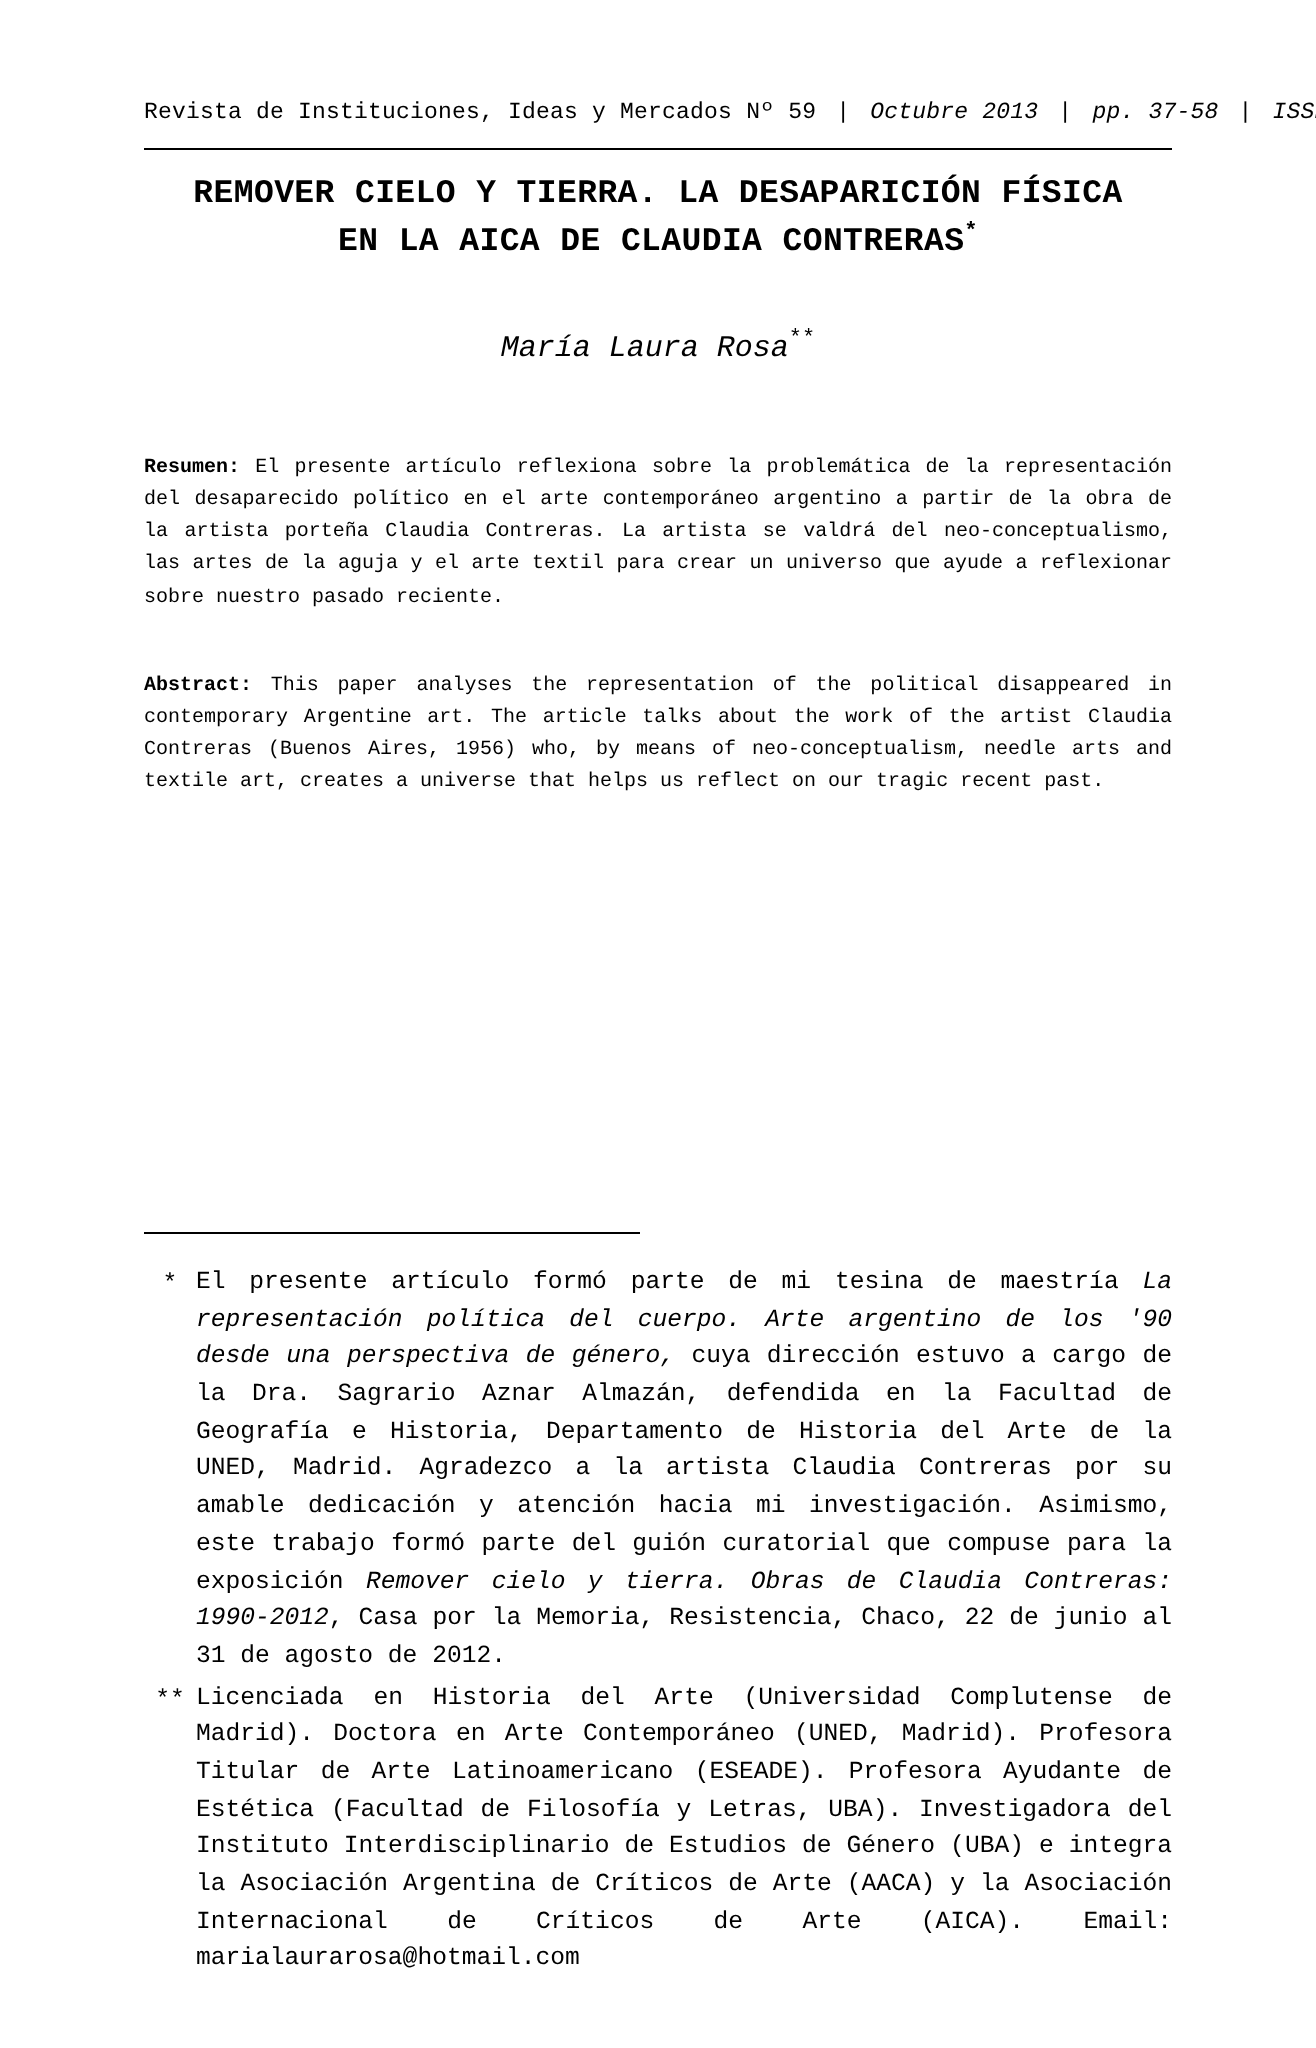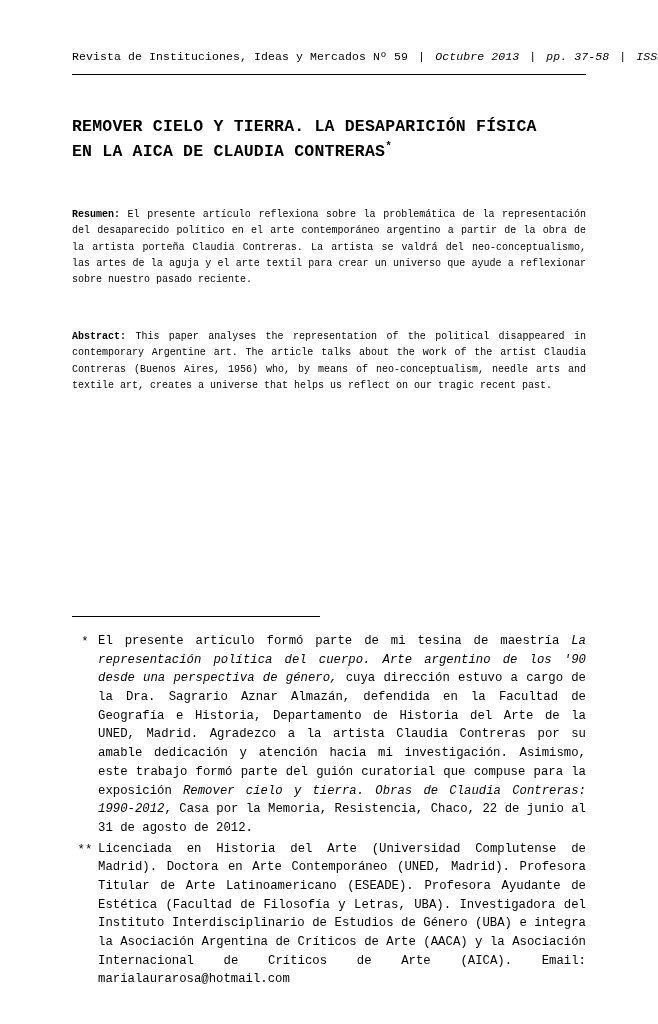--- a/index.html
+++ b/index.html
@@ -44,21 +44,22 @@
   .runhead .it { font-style: italic; }
   .runhead .sep { padding: 0 3px; }
   .rule {
     margin-top: 9px;
     border-top: 1px solid #000;
     width: 514px;
   }
 
   
   .title {
-    margin-top: 40px;
+    margin-top: 10px;
+    text-align: center;
     font-weight: bold;
     font-size: 16.5px;
     line-height: 1.45;
     letter-spacing: 0.2px;
   }
   .title .sup {
     font-size: 11px;
     vertical-align: super;
     font-weight: bold;
   }
@@ -78,21 +79,21 @@
 
   
   .abs {
     margin-top: 44px;
     font-size: 10px;
     line-height: 1.62;
     text-align: justify;
     text-justify: inter-word;
     hyphens: manual;
   }
-  .abs.second { margin-top: 41px; }
+  .abs.second { margin-top: 28px; }
   .abs .lead { font-weight: bold; }
 
   
   .fn-rule {
     position: absolute;
     left: 72px;
     top: 608px;
     width: 248px;
     border-top: 1px solid #000;
   }
@@ -141,20 +142,23 @@
     </div>
     <div class="rule"></div>
 
     <div class="title">
       <div>REMOVER CIELO Y TIERRA. LA DESAPARICIÓN FÍSICA</div>
       <div>
         <span>EN LA AICA DE CLAUDIA CONTRERAS</span><span class="sup">*</span>
       </div>
     </div>
 
+    <div class="author">
+      <span>María Laura Rosa</span><span class="sup">**</span>
+    </div>
 
     <div class="abs">
       <span class="lead">Resumen:</span><span> El presente artículo reflexiona sobre la problemática de la representación del desaparecido político en el arte contemporáneo argentino a partir de la obra de la artista porteña Claudia Contreras. La artista se valdrá del neo-conceptualismo, las artes de la aguja y el arte textil para crear un universo que ayude a reflexionar sobre nuestro pasado reciente.</span>
     </div>
 
     <div class="abs second">
       <span class="lead">Abstract:</span><span> This paper analyses the representation of the political disappeared in contemporary Argentine art. The article talks about the work of the artist Claudia Contreras (Buenos Aires, 1956) who, by means of neo-conceptualism, needle arts and textile art, creates a universe that helps us reflect on our tragic recent past.</span>
     </div>
 
   </div>

